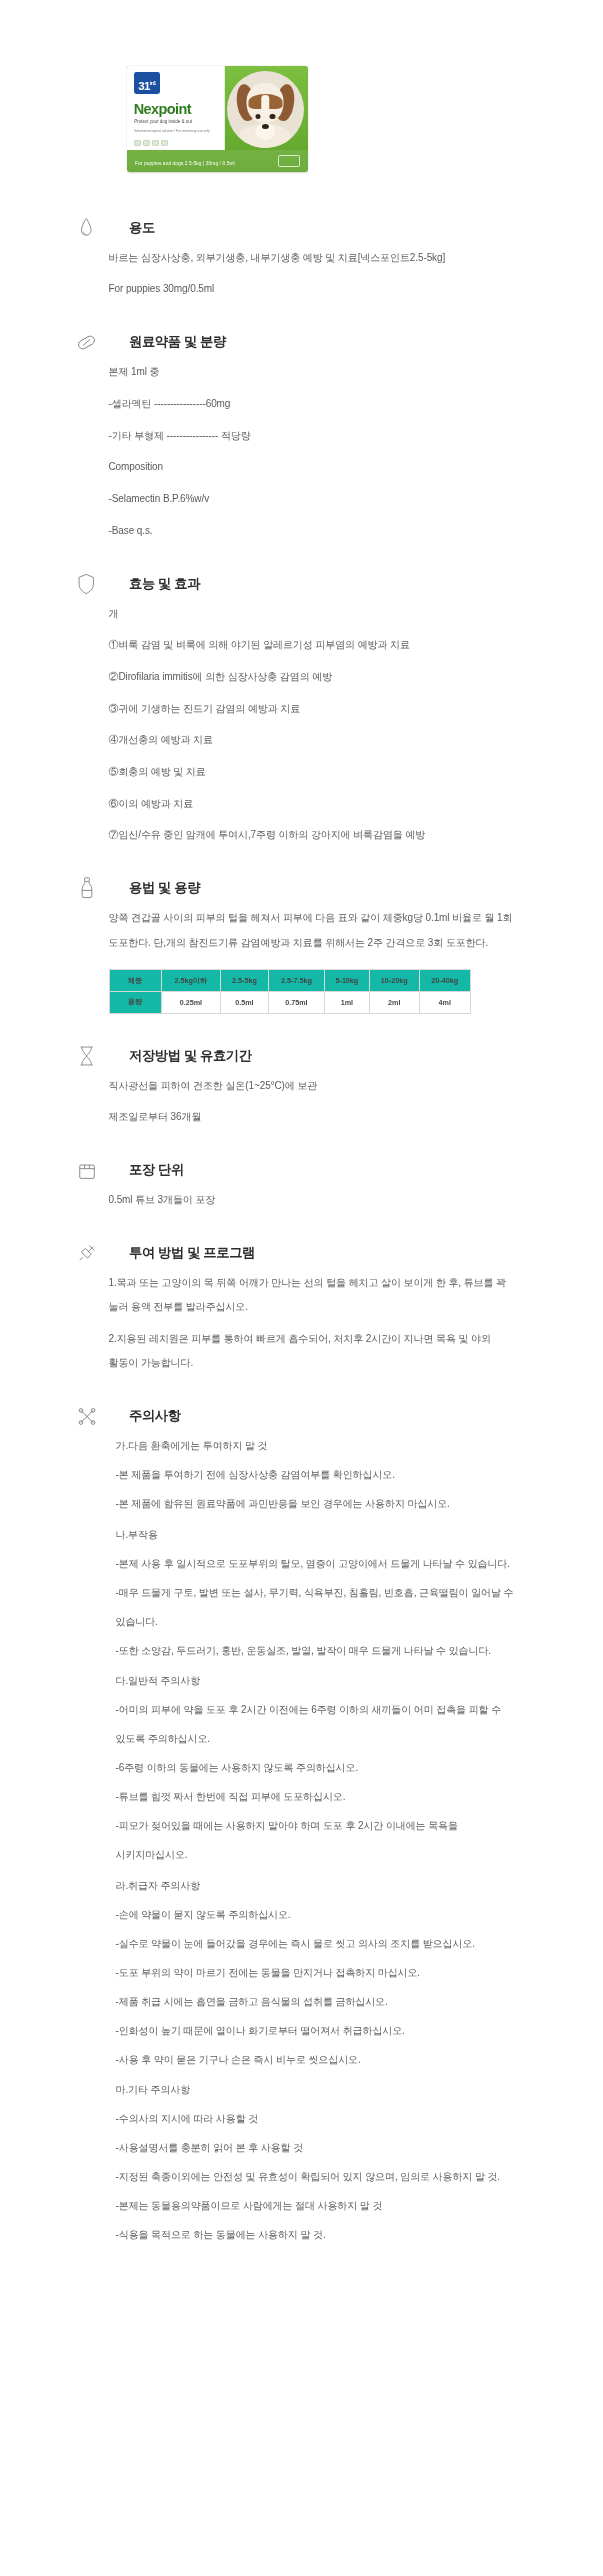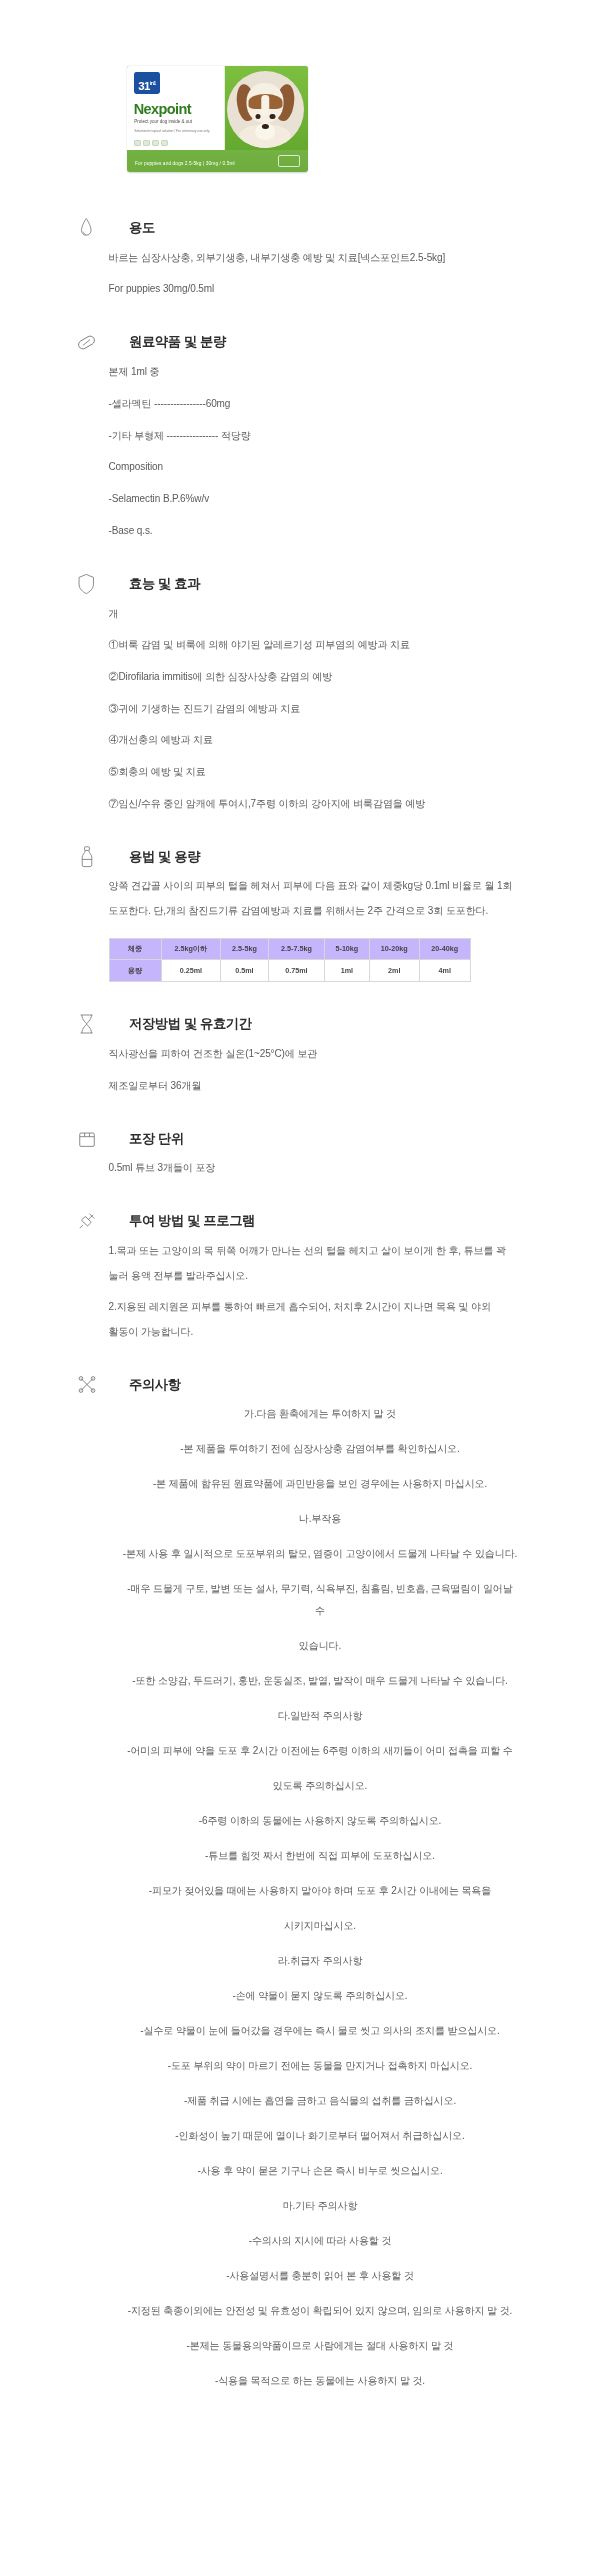--- a/index.html
+++ b/index.html
@@ -239,28 +239,28 @@
     width: 362px;
     font-size: 7.2px;
   }
   table.dose th, table.dose td {
     border: 0.6px solid #d8d8d8;
     text-align: center;
     padding: 5.4px 2.4px;
     color: #444;
   }
   table.dose th {
-    background: #c4b5fd;
+    background: #14b8a6;
     font-weight: bold;
   }
   table.dose td { font-weight: bold; color: #4a4a4a; }
   table.dose .rowhead { font-weight: bold; width: 52px; }
 
   
-  .caution p { margin: 13px; text-align: center; }
+  .caution p { margin: 7px; }
   .caution .head { margin-top: 8.5px; }
   .caution .head.first { margin-top: 0; }
 </style>
 </head>
 <body>
 
 <div class="page">
   <div class="inner">
 
     <div class="product-wrap">
@@ -342,20 +342,21 @@
         </div>
         <div class="sec-title">효능 및 효과</div>
       </div>
       <div class="sec-body">
         <p>개</p>
         <p class="gap">①벼룩 감염 및 벼룩에 의해 야기된 알레르기성 피부염의 예방과 치료</p>
         <p class="gap">②Dirofilaria immitis에 의한 심장사상충 감염의 예방</p>
         <p class="gap">③귀에 기생하는 진드기 감염의 예방과 치료</p>
         <p class="gap">④개선충의 예방과 치료</p>
         <p class="gap">⑤회충의 예방 및 치료</p>
+        <p class="gap">⑥이의 예방과 치료</p>
         <p class="gap">⑦임신/수유 중인 암캐에 투여시,7주령 이하의 강아지에 벼룩감염을 예방</p>
       </div>
     </div>
 
     <div class="section">
       <div class="sec-head">
         <div class="sec-icon">
           <svg width="18" height="24" viewBox="0 0 30 40" fill="none" stroke="#777" stroke-width="1.4">
             <rect x="11" y="3" width="8" height="6" rx="1"></rect>
             <path d="M12 9 C12 14 7 15 7 21 V33 a3 3 0 0 0 3 3 h10 a3 3 0 0 0 3 -3 V21 c0 -6 -5 -7 -5 -12"></path>

